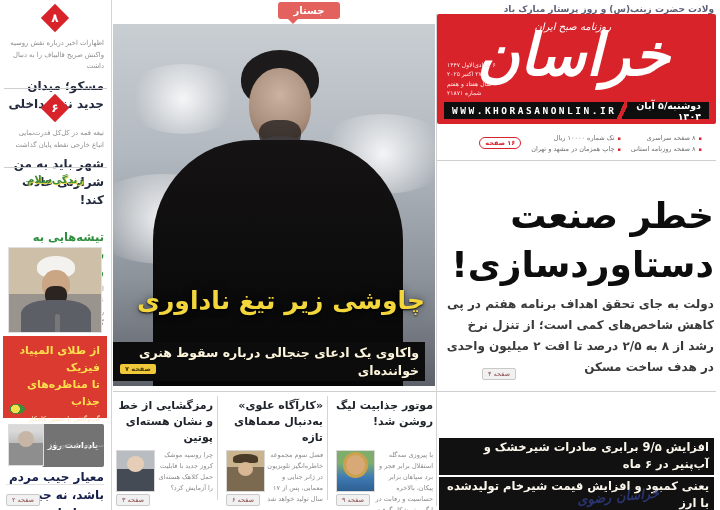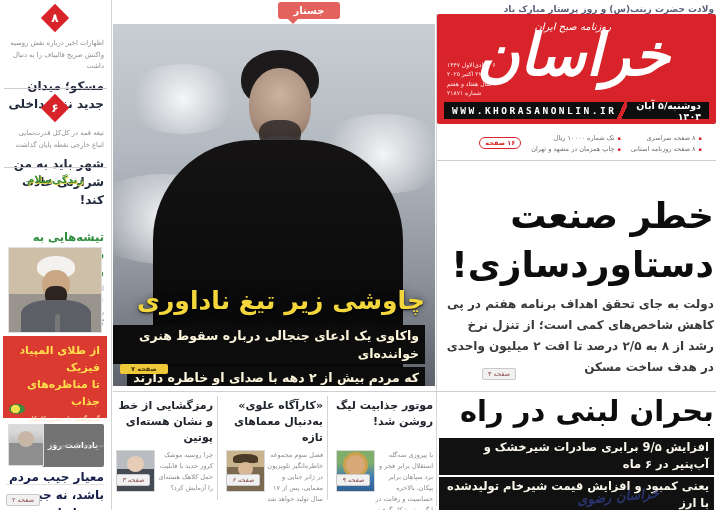--- a/index.html
+++ b/index.html
@@ -60,33 +60,33 @@
   .fig-face{position:absolute;left:136px;top:44px;width:62px;height:76px;border-radius:48%;
             background:radial-gradient(circle at 50% 35%,#cbb3a0,#a98e7c 60%,#7c6454 100%);}
   .fig-beard{position:absolute;left:146px;top:96px;width:42px;height:30px;border-radius:40% 40% 50% 50%;background:rgba(30,25,25,.75);}
   .fig-body{position:absolute;left:40px;top:116px;width:250px;height:250px;border-radius:40% 40% 0 0;
             background:linear-gradient(180deg,#151314,#060607);}
   .fig-scarf{position:absolute;left:140px;top:112px;width:56px;height:26px;border-radius:50%;background:#3f3b3e;}
   .ph-h{position:absolute;top:262px;right:10px;color:#f2d63c;font-weight:900;font-size:25px;
         text-shadow:0 1px 2px rgba(0,0,0,.9),0 0 8px rgba(0,0,0,.55);}
   .ph-strips{position:absolute;top:298px;right:10px;text-align:right;}
   .ph-strip{display:inline-block;background:#0c0c0c;color:#fdf6dd;font-size:12.5px;font-weight:700;
-            padding:2px 6px;margin-top:3px;line-height:1.4;}
+            padding:2px 6px;margin-top:20px;line-height:1.4;}
   .ph-chip{position:absolute;left:7px;bottom:12px;background:#f0c93a;color:#4a3b08;font-size:6.5px;
-           font-weight:700;border-radius:2px;padding:1px 11px;margin-top:6px;}
+           font-weight:700;border-radius:2px;padding:1px 5px;margin-top:6px;}
 
   
   .bstrip{top:392px;left:113px;width:322px;height:114px;}
   .bitem{position:absolute;top:0;height:114px;width:101px;}
   .b-title{position:absolute;top:6px;right:2px;left:2px;text-align:right;color:#20242c;
            font-size:11px;font-weight:800;line-height:1.45;}
   .b-body{position:absolute;top:58px;right:2px;width:58px;text-align:right;color:#8a8a8a;
           font-size:6.5px;line-height:1.7;}
   .b-photo{position:absolute;top:58px;left:2px;width:37px;height:40px;border:1px solid #d8d8d8;}
-  .b-chip{position:absolute;bottom:20px;left:2px;font-style:italic;}
+  .b-chip{position:absolute;bottom:0;left:2px;}
 
   
   .p-putin{background:linear-gradient(180deg,#b9bcc0 45%,#454b55 45%);}
   .p-putin:before{content:"";position:absolute;left:10px;top:5px;width:17px;height:16px;border-radius:50%;background:#e6cdb8;}
   .p-detective{background:linear-gradient(180deg,#c9b48e 40%,#7b6a50 40%);}
   .p-detective:before{content:"";position:absolute;left:6px;top:3px;width:25px;height:9px;border-radius:45% 45% 20% 20%;background:#4a3a28;}
   .p-detective:after{content:"";position:absolute;left:11px;top:11px;width:15px;height:14px;border-radius:50%;background:#d8b795;}
   .p-foot{background:linear-gradient(180deg,#7fae6c 30%,#3f7bb5 65%,#2f5f92 100%);}
   .p-foot:before{content:"";position:absolute;left:9px;top:4px;width:19px;height:20px;border-radius:50%;background:#d9a877;box-shadow:0 0 0 3px #caa14e;}
 
@@ -168,21 +168,20 @@
     </div>
     <div class="lead-sf">دولت به جای تحقق اهداف برنامه هفتم در پی کاهش شاخص‌های کمی است؛ از تنزل نرخ رشد از ۸ به ۲/۵ درصد تا افت ۲ میلیون واحدی در هدف ساخت مسکن</div>
     <div class="abs" style="left:45px;bottom:10px;">
       <span class="tagchip">صفحه ۴</span>
     </div>
   </div>
 
   <div class="hline" style="top:391px;left:113px;width:603px;"></div>
 
   <div class="abs dairy">
-    <div class="dairy-h">بحران لبنی در راه</div>
     <div class="strips">
       <span class="strip">افزایش 9/۵ برابری صادرات شیرخشک و آب‌پنیر در ۶ ماه</span><br>
       <span class="strip">یعنی کمبود و افزایش قیمت شیرخام تولیدشده با ارز</span><br>
       
     </div>
     <div class="signature">خراسان رضوی</div>
   </div>
 
   <div class="abs photo">
     <div class="cloud" style="left:10px;top:40px;width:120px;height:70px;"></div>

